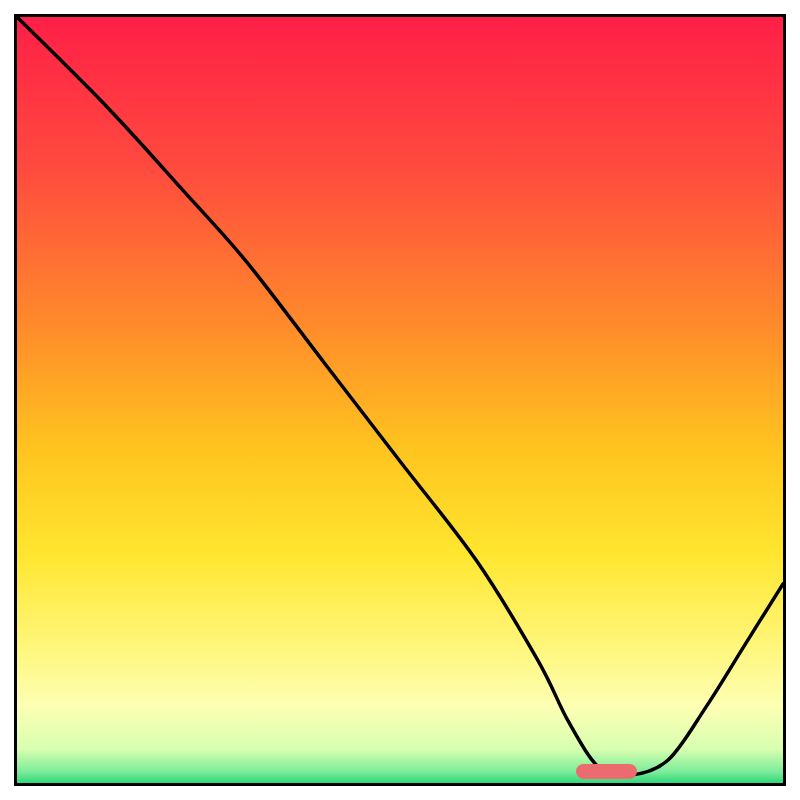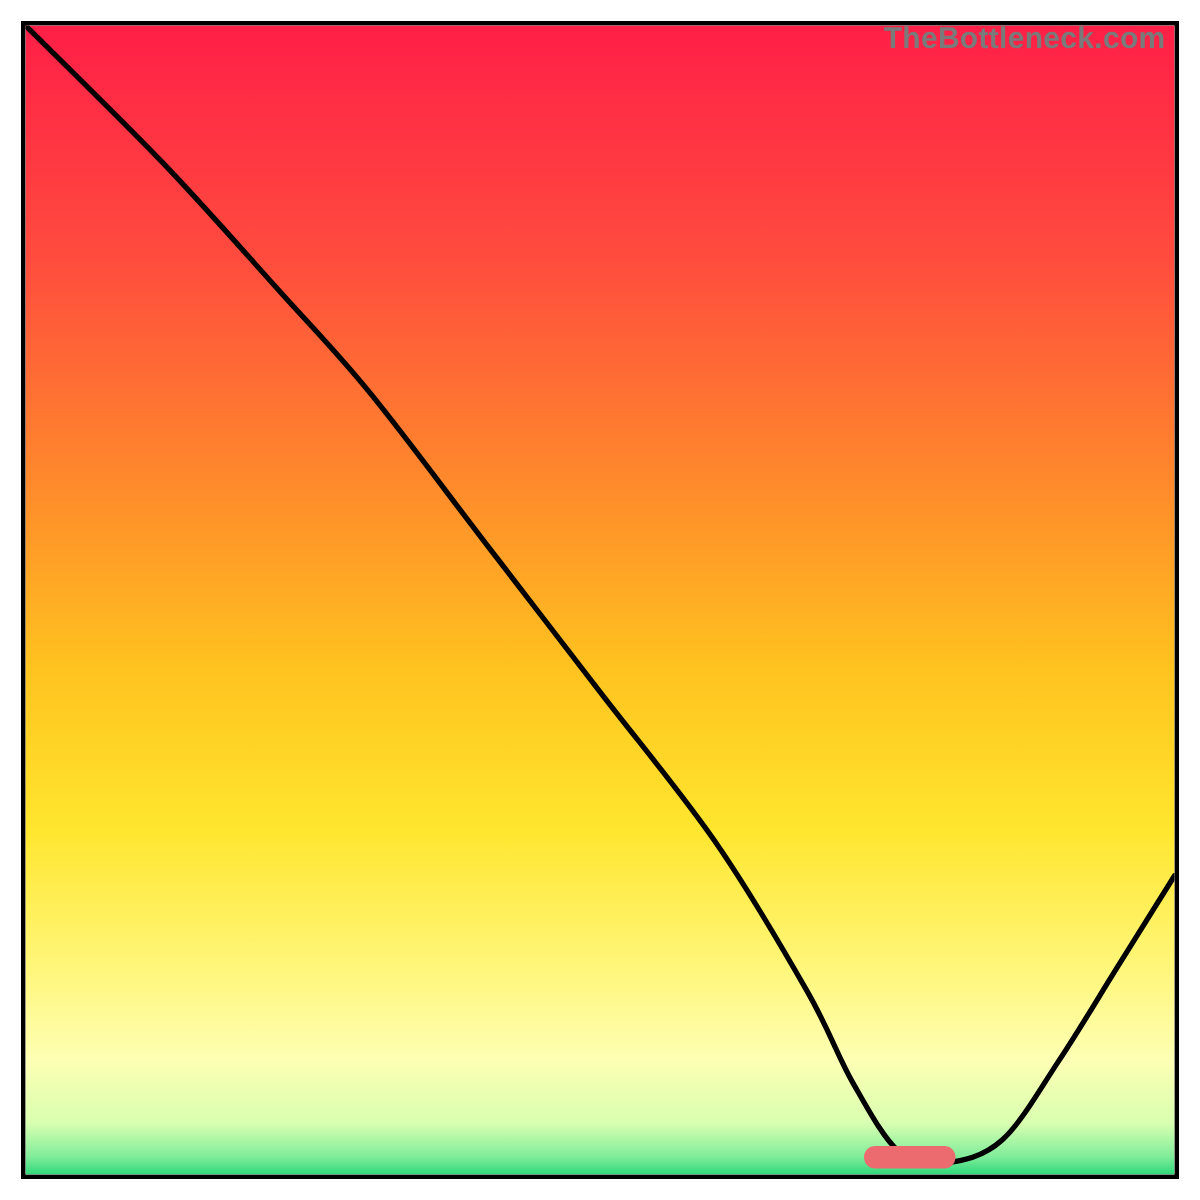--- a/index.html
+++ b/index.html
@@ -70,14 +70,13 @@
     </defs>
     <rect x="0" y="0" width="766" height="766" fill="url(#bg-grad)"></rect>
   </svg>
 
   <svg class="curve" width="766" height="766" viewBox="0 0 766 766" preserveAspectRatio="none">
     <path id="curve-path" d="M 0.00 0.00 C 15.32 15.32, 63.83 62.56, 91.92 91.92 C 120.01 121.28, 145.54 150.65, 168.52 176.18 C 191.50 201.71, 206.82 217.03, 229.80 245.12 C 252.78 273.21, 280.87 311.51, 306.40 344.70 C 331.93 377.89, 357.47 411.09, 383.00 444.28 C 408.53 477.47, 436.62 510.67, 459.60 543.86 C 482.58 577.05, 505.56 616.63, 520.88 643.44 C 536.20 670.25, 541.31 686.85, 551.52 704.72 C 561.73 722.59, 571.95 741.74, 582.16 750.68 C 592.37 759.62, 601.31 759.62, 612.80 758.34 C 624.29 757.06, 638.33 754.51, 651.10 743.02 C 663.87 731.53, 676.63 708.55, 689.40 689.40 C 702.17 670.25, 714.93 648.55, 727.70 628.12 C 740.47 607.69, 759.62 577.05, 766.00 566.84" fill="none" stroke="#000000" stroke-width="3.5" stroke-linecap="round" stroke-linejoin="round"></path>
   </svg>
 
   <div class="marker" id="marker-pill" style="left: 559.18px; width: 61.28px; bottom: 4px; background: rgb(235, 107, 111);"></div>
 
-  <div class="watermark">TheBottleneck.com</div>
 </div>
 
 </body></html>

